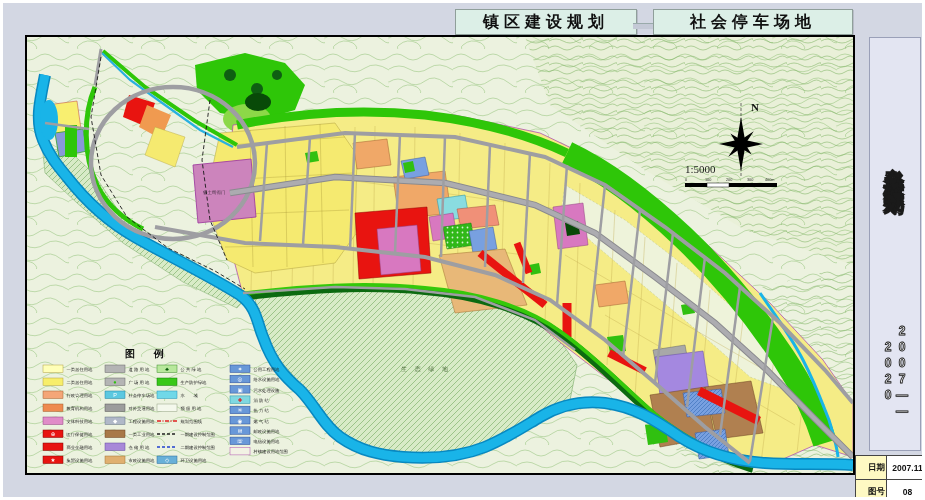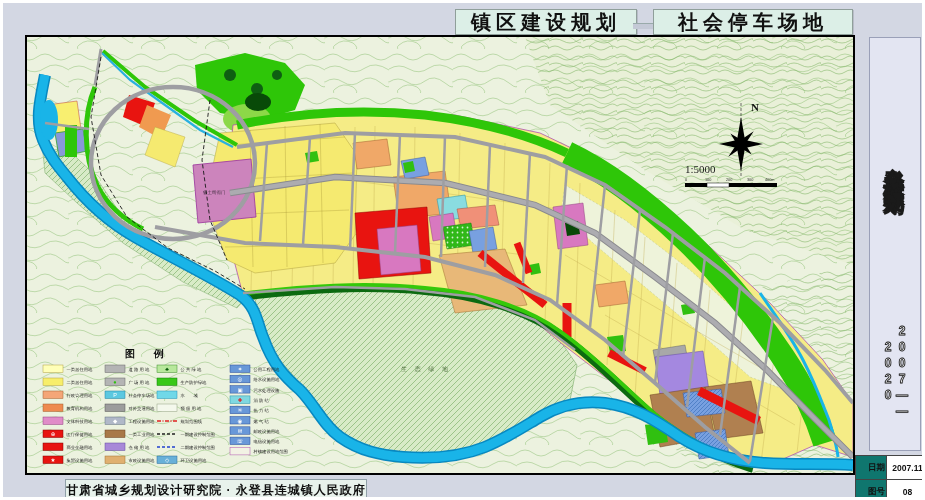--- a/index.html
+++ b/index.html
@@ -1,37 +1,37 @@
 <!DOCTYPE html>
 <html><head>
 <meta charset="utf-8">
 <style>
   html,body{margin:0;padding:0;background:#ffffff;}
   .page{position:relative;width:925px;height:500px;background:#d3d7e3;overflow:hidden;
         font-family:"Liberation Sans",sans-serif;box-sizing:border-box;border:3px solid #ffffff;}
   .titlebox{position:absolute;top:6px;height:24px;background:#dcefe7;border:1px solid #8f9f9a;
             box-shadow:1px 1px 0 #b8bcc8;display:flex;align-items:center;justify-content:center;
-            font-weight:bold;font-size:20px;letter-spacing:5px;color:#101010;}
+            font-weight:bold;font-size:16px;letter-spacing:5px;color:#101010;}
   .tb1{left:452px;width:180px;}
   .tb2{left:650px;width:198px;}
   .tconn{position:absolute;left:630px;top:20px;width:22px;height:5px;background:#c4c9d6;border-top:1px solid #9aa;}
   .map-frame{position:absolute;left:22px;top:32px;width:830px;height:440px;border:2px solid #000;
              background:#ecf2df;box-sizing:border-box;}
   .map-frame svg{display:block;width:100%;height:100%;}
   .side-strip{position:absolute;left:866px;top:34px;width:52px;height:414px;background:#e3e5f2;
               border:1px solid #9aa0b8;box-sizing:border-box;text-align:center;}
   .vtext{writing-mode:vertical-rl;text-orientation:upright;margin:0 auto;color:#ffffff;
          -webkit-text-stroke:1.1px #1a1a1a;text-shadow:0 0 1px #1a1a1a;font-weight:bold;}
   .vmain{font-size:20px;letter-spacing:3px;margin-top:5px;height:248px;}
   .vyears{font-size:12px;letter-spacing:2px;margin-top:8px;height:145px;-webkit-text-stroke:0.8px #1a1a1a;}
   .datebox{position:absolute;left:852px;top:452px;width:71px;height:46px;display:grid;
            grid-template-columns:30px 41px;grid-template-rows:23px 23px;background:#444;gap:1px;
            border:1px solid #444;box-sizing:border-box;}
   .datebox div{display:flex;align-items:center;justify-content:center;font-size:8.5px;font-weight:bold;color:#111;}
-  .dlab{background:#0f766e;padding-left:11px;}
+  .dlab{background:#fef9c3;padding-left:11px;}
   .dval{background:#ffffff;}
   .credit{position:absolute;left:62px;top:476px;width:300px;height:20px;background:#e8f2ec;
           border:1px solid #90a0a8;display:flex;align-items:center;justify-content:center;
           font-size:12px;font-weight:bold;letter-spacing:1px;color:#101010;}
 </style>
 </head>
 <body>
 
 <div class="page">
 
@@ -383,15 +383,14 @@
     <div class="vtext vyears">2007——2020</div>
   </div>
 
   <div class="datebox">
     <div class="dlab">日期</div>
     <div class="dval">2007.11</div>
     <div class="dlab">图号</div>
     <div class="dval">08</div>
   </div>
 
-  <div class="credit">甘肃省城乡规划设计研究院 · 永登县连城镇人民政府</div>
 
 </div>
 
 </body></html>

